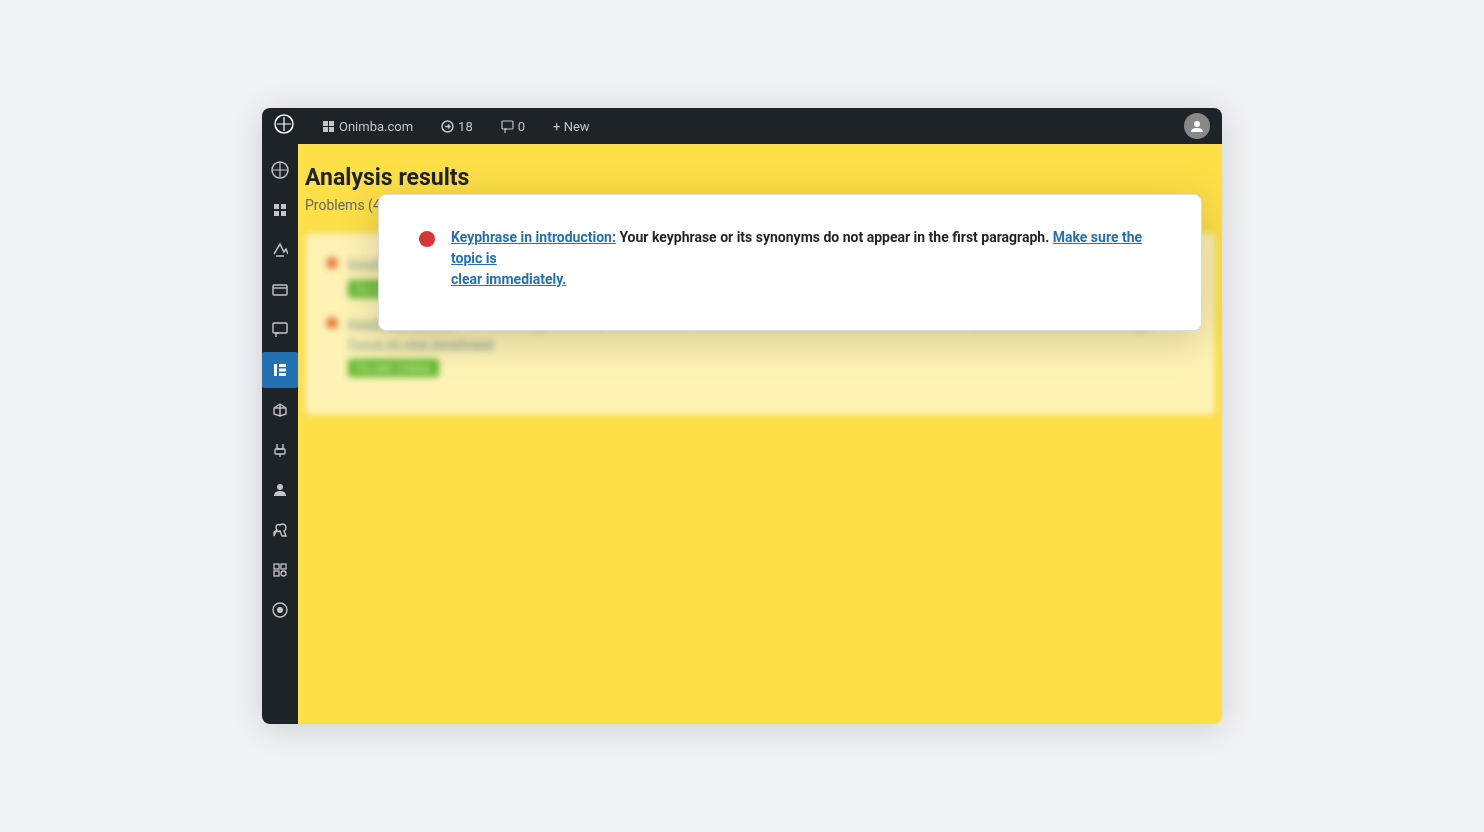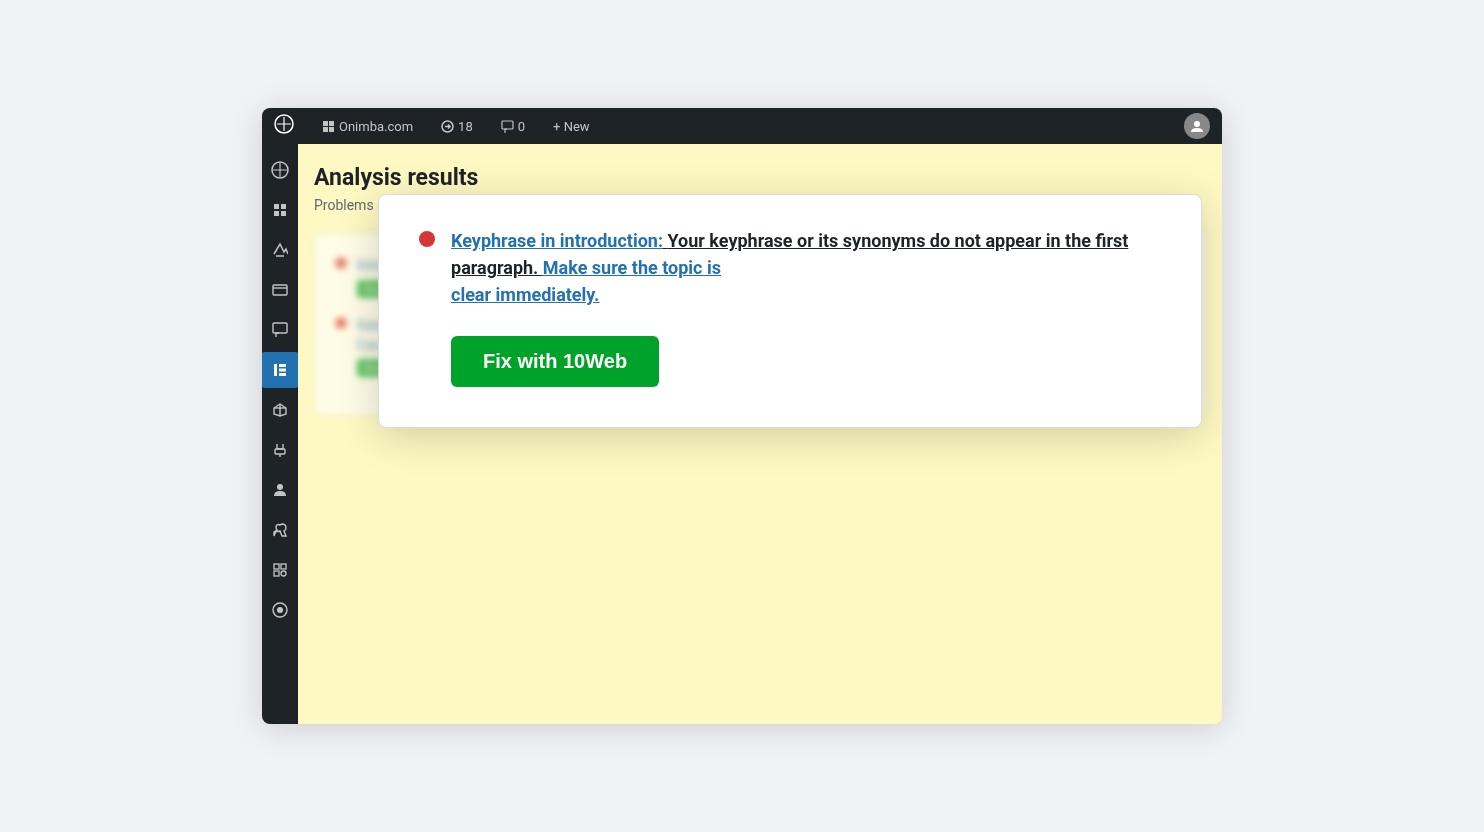--- a/index.html
+++ b/index.html
@@ -89,22 +89,22 @@
       color: #c3c4c7;
       font-size: 16px;
       cursor: pointer;
       border-radius: 2px;
     }
     .sidebar-icon.active { background: #2271b1; color: #fff; }
 
     
     .content-area {
       flex: 1;
-      background: #fef9c3;
-      padding: 20px 16px;
+      background: #fde047;
+      padding: 20px 7px;
       position: relative;
     }
 
     .page-title {
       font-size: 23px;
       font-weight: 700;
       color: #1d2327;
       margin-bottom: 6px;
     }
 
@@ -193,25 +193,24 @@
     .popup-dot {
       width: 16px;
       height: 16px;
       border-radius: 50%;
       background: #d63638;
       flex-shrink: 0;
       margin-top: 4px;
     }
 
     .popup-text {
-      font-size: 18px;
+      font-size: 14px;
       font-weight: 700;
       color: #1d2327;
       line-height: 1.5;
-      text-decoration: underline;
     }
 
     .popup-link {
       color: #2271b1;
       text-decoration: underline;
       font-weight: 700;
       cursor: pointer;
     }
 
     .popup-fix-btn {
@@ -386,20 +385,19 @@
 
       <div class="popup-overlay">
         <div class="popup-problem">
           <div class="popup-dot"></div>
           <div>
             <div class="popup-text">
               <span class="popup-link">Keyphrase in introduction:</span>
               <span> Your keyphrase or its synonyms do not appear in the first paragraph. </span>
               <span class="popup-link">Make sure the topic is<br>clear immediately.</span>
             </div>
-            <button class="popup-fix-btn">Fix with 10Web</button>
           </div>
         </div>
       </div>
 
     </div>
   </div>
 </div>
 
 </body></html>

